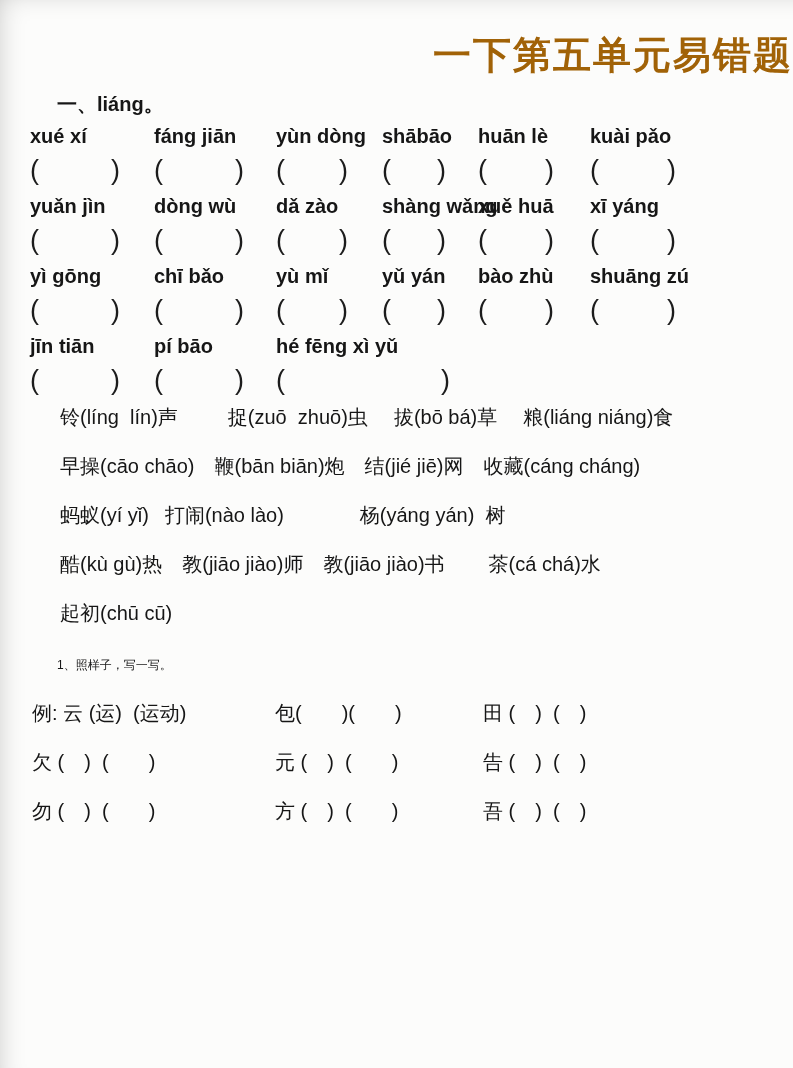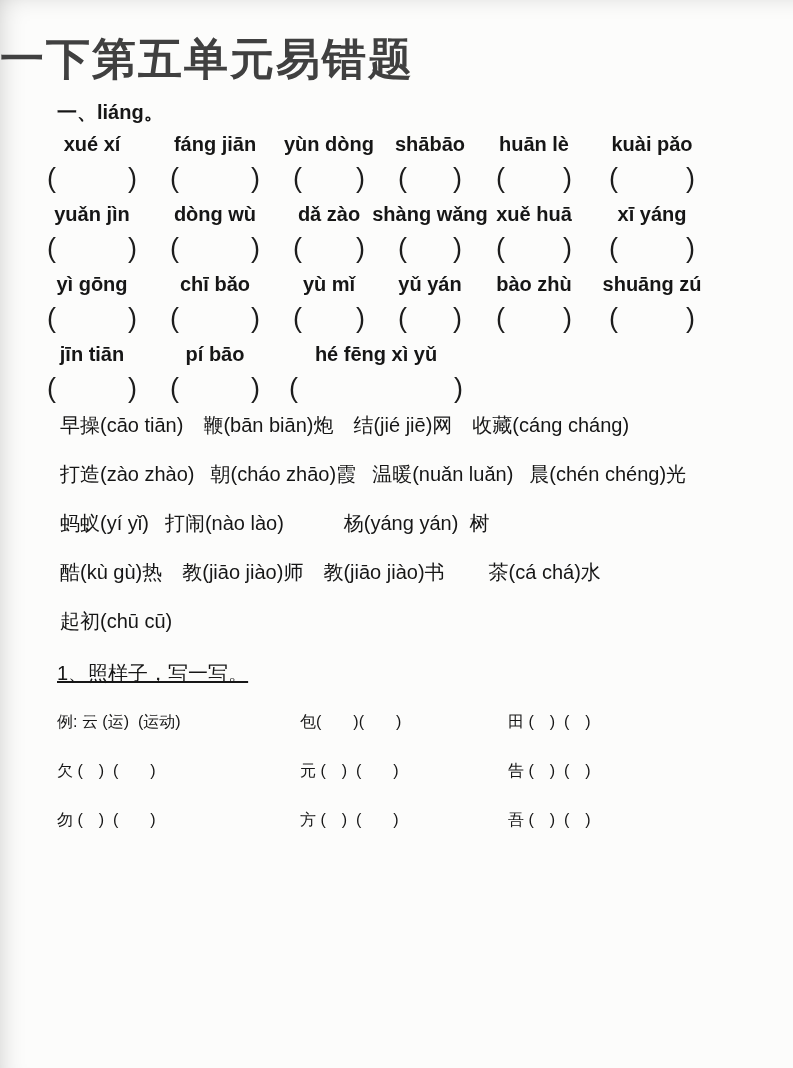--- a/index.html
+++ b/index.html
@@ -13,35 +13,35 @@
     position:relative;
     width:793px;height:1068px;
     background:#fcfcfb;
     box-shadow:inset 16px 10px 30px -22px rgba(0,0,0,.28);
     overflow:hidden;
     box-sizing:border-box;
     padding-top:30px;
   }
   .title{
     margin:0 0 10px 0;
-    text-align:left;
+    text-align:right;
     font-family:"Liberation Serif","DejaVu Serif",serif;
     font-weight:700;
-    font-size:44px;
+    font-size:38px;
     letter-spacing:2px;
-    color:#404040;
+    color:#a16207;
   }
   .s-heading{
     margin:6px 0 6px 57px;
     font-size:20px;
     font-weight:700;
   }
   
   .grp{display:flex;padding-left:30px;margin-bottom:7px;}
-  .col{display:flex;flex-direction:column;align-items:center;}
+  .col{display:flex;flex-direction:column;}
   .c1{width:124px}.c2{width:122px}.c3{width:106px}.c4{width:96px}.c5{width:112px}.c6{width:124px}
   .c-wide{width:200px}
   .py{
     font-size:20px;font-weight:600;line-height:24px;
     white-space:nowrap;margin-bottom:5px;
   }
   .pair{
     display:inline-flex;justify-content:space-between;
     font-size:27px;line-height:34px;font-weight:400;color:#1c1c1c;
   }
@@ -49,27 +49,27 @@
   .pw-wide{width:174px}
   
   .s2-heading{margin:14px 0 20px 57px;}
   .s2-line{
     display:flex;align-items:baseline;
     padding-left:60px;margin-bottom:23px;
     font-size:20px;font-weight:500;line-height:26px;
     white-space:pre;
   }
   .g20{gap:20px}.g26{gap:26px}.g16{gap:16px}
-  .ml24{margin-left:24px}.ml60{margin-left:44px}
+  .ml24{margin-left:24px}.ml60{margin-left:60px}
   
   .s3-heading{margin-top:26px;}
-  .s3-sub{margin:26px 0 0 57px;font-size:20px;font-weight:500;line-height:26px;text-decoration:underline;}
+  .s3-sub{margin:26px 0 0 57px;font-size:12px;font-weight:500;line-height:26px;}
   .s3-row{
-    display:flex;padding-left:57px;margin-top:22px;
-    font-size:16px;font-weight:500;line-height:27px;
+    display:flex;padding-left:32px;margin-top:22px;
+    font-size:20px;font-weight:500;line-height:27px;
     white-space:pre;
   }
   .s3c1{width:243px}.s3c2{width:208px}
 </style>
 </head>
 <body>
 
 <div class="page">
 
   <h1 class="title">一下第五单元易错题</h1>
@@ -229,34 +229,34 @@
     <div class="col c-wide">
       <span class="py">hé fēng xì yǔ</span>
       <span class="pair pw-wide">
           <span>(</span>
           <span>)</span>
         </span>
     </div>
   </div>
 
 
+  <div class="s2-line g26">
+    <span>铃(líng  lín)声</span>
+    <span class="ml24">捉(zuō  zhuō)虫</span>
+    <span>拔(bō bá)草</span>
+    <span>粮(liáng niáng)食</span>
+  </div>
 
   <div class="s2-line g20">
-    <span>早操(cāo tiān)</span>
+    <span>早操(cāo chāo)</span>
     <span>鞭(bān biān)炮</span>
     <span>结(jié jiē)网</span>
     <span>收藏(cáng cháng)</span>
   </div>
 
-  <div class="s2-line g16">
-    <span>打造(zào zhào)</span>
-    <span>朝(cháo zhāo)霞</span>
-    <span>温暖(nuǎn luǎn)</span>
-    <span>晨(chén chéng)光</span>
-  </div>
 
 
   <div class="s2-line g16">
     <span>蚂蚁(yí yǐ)</span>
     <span>打闹(nào lào)</span>
     <span class="ml60">杨(yáng yán)  树</span>
   </div>
 
   <div class="s2-line g20">
     <span>酷(kù gù)热</span>

